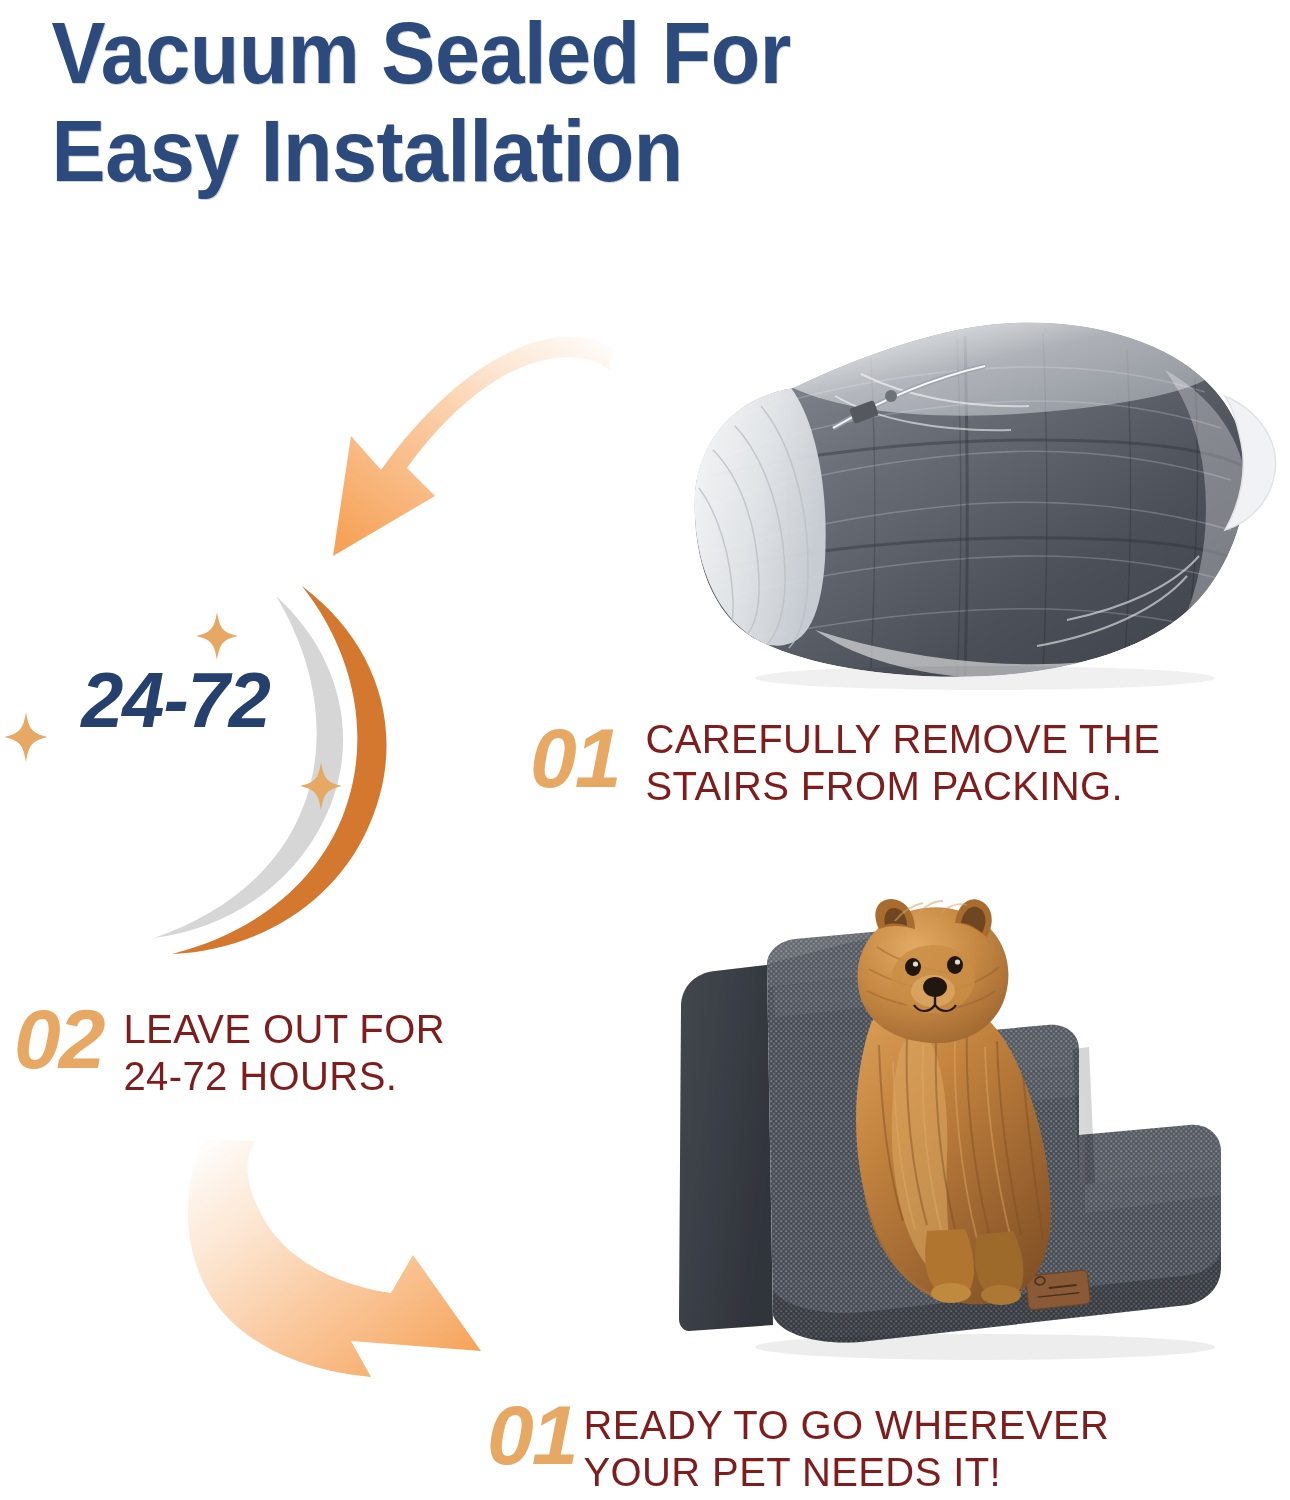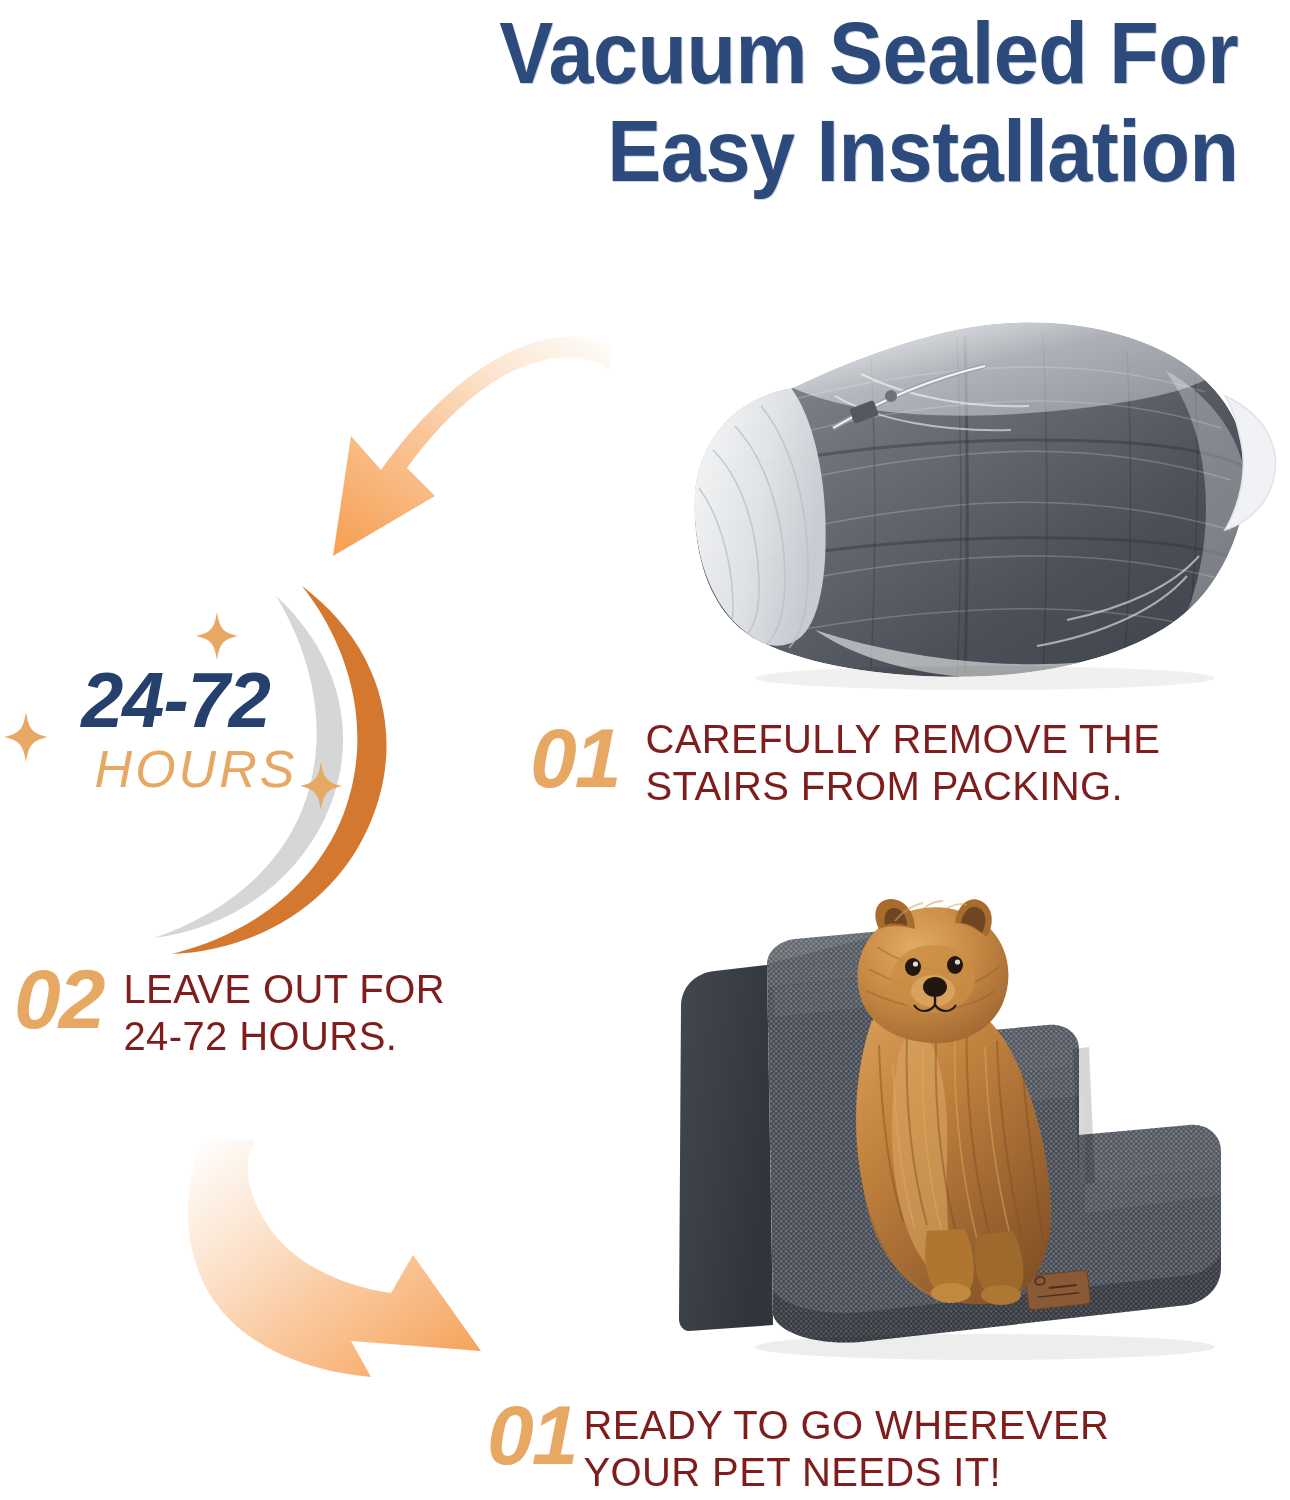--- a/index.html
+++ b/index.html
@@ -7,21 +7,21 @@
   body {
     width:1290px; height:1500px;
     font-family:"Liberation Sans", sans-serif;
     position:relative; overflow:hidden;
     background:#ffffff;
   }
 
   
   #title-block {
     position:absolute; left:0; top:0; width:1290px;
-    text-align:right; padding-top:4px;
+    text-align:left; padding-top:4px;
   }
   #title-block .tline {
     display:block;
     color:#2c4a7c;
     font-weight:700;
     font-size:88px;
     line-height:98px;
     letter-spacing:-0.5px;
     transform:scaleX(0.92);
     font-family:"Liberation Sans", sans-serif;
@@ -87,21 +87,21 @@
     font-weight:500;
     line-height:47px;
     letter-spacing:0.4px;
     white-space:pre-line;
     padding-top:10px;
   }
 
   #step-01 { left:530px; top:706px;align-items:center; }
   #step-01 .step-text { margin-left:26px; }
 
-  #step-02 { left:14px; top:956px; }
+  #step-02 { left:14px; top:996px; }
   #step-02 .step-text { margin-left:20px; }
 
   #step-03 { left:487px; top:1392px; }
   #step-03 .step-text { margin-left:7px; }
 
   
   #photo-pack {
     position:absolute; left:665px; top:300px;
     width:620px; height:390px;
   }
@@ -150,21 +150,20 @@
 
     <path d="M286,16
              C352,76 372,162 334,240
              C302,306 238,348 164,358
              C234,334 288,290 312,230
              C340,160 326,82 286,16 Z" fill="#d6d6d6"></path>
   </svg>
 
   <div id="badge-text">
     <span id="badge-number">24-72</span>
-    <span id="badge-unit">HOURS</span>
   </div>
 </div>
 
 <svg id="sparkle-1" class="sparkle" viewBox="0 0 40 46">
   <path d="M20,0 C22.5,15 25,19.5 40,23 C25,26.5 22.5,31 20,46 C17.5,31 15,26.5 0,23 C15,19.5 17.5,15 20,0 Z" fill="#e7a864"></path>
 </svg>
 <svg id="sparkle-2" class="sparkle" viewBox="0 0 40 46">
   <path d="M20,0 C22.5,15 25,19.5 40,23 C25,26.5 22.5,31 20,46 C17.5,31 15,26.5 0,23 C15,19.5 17.5,15 20,0 Z" fill="#e7a864"></path>
 </svg>
 <svg id="sparkle-3" class="sparkle" viewBox="0 0 40 46">

